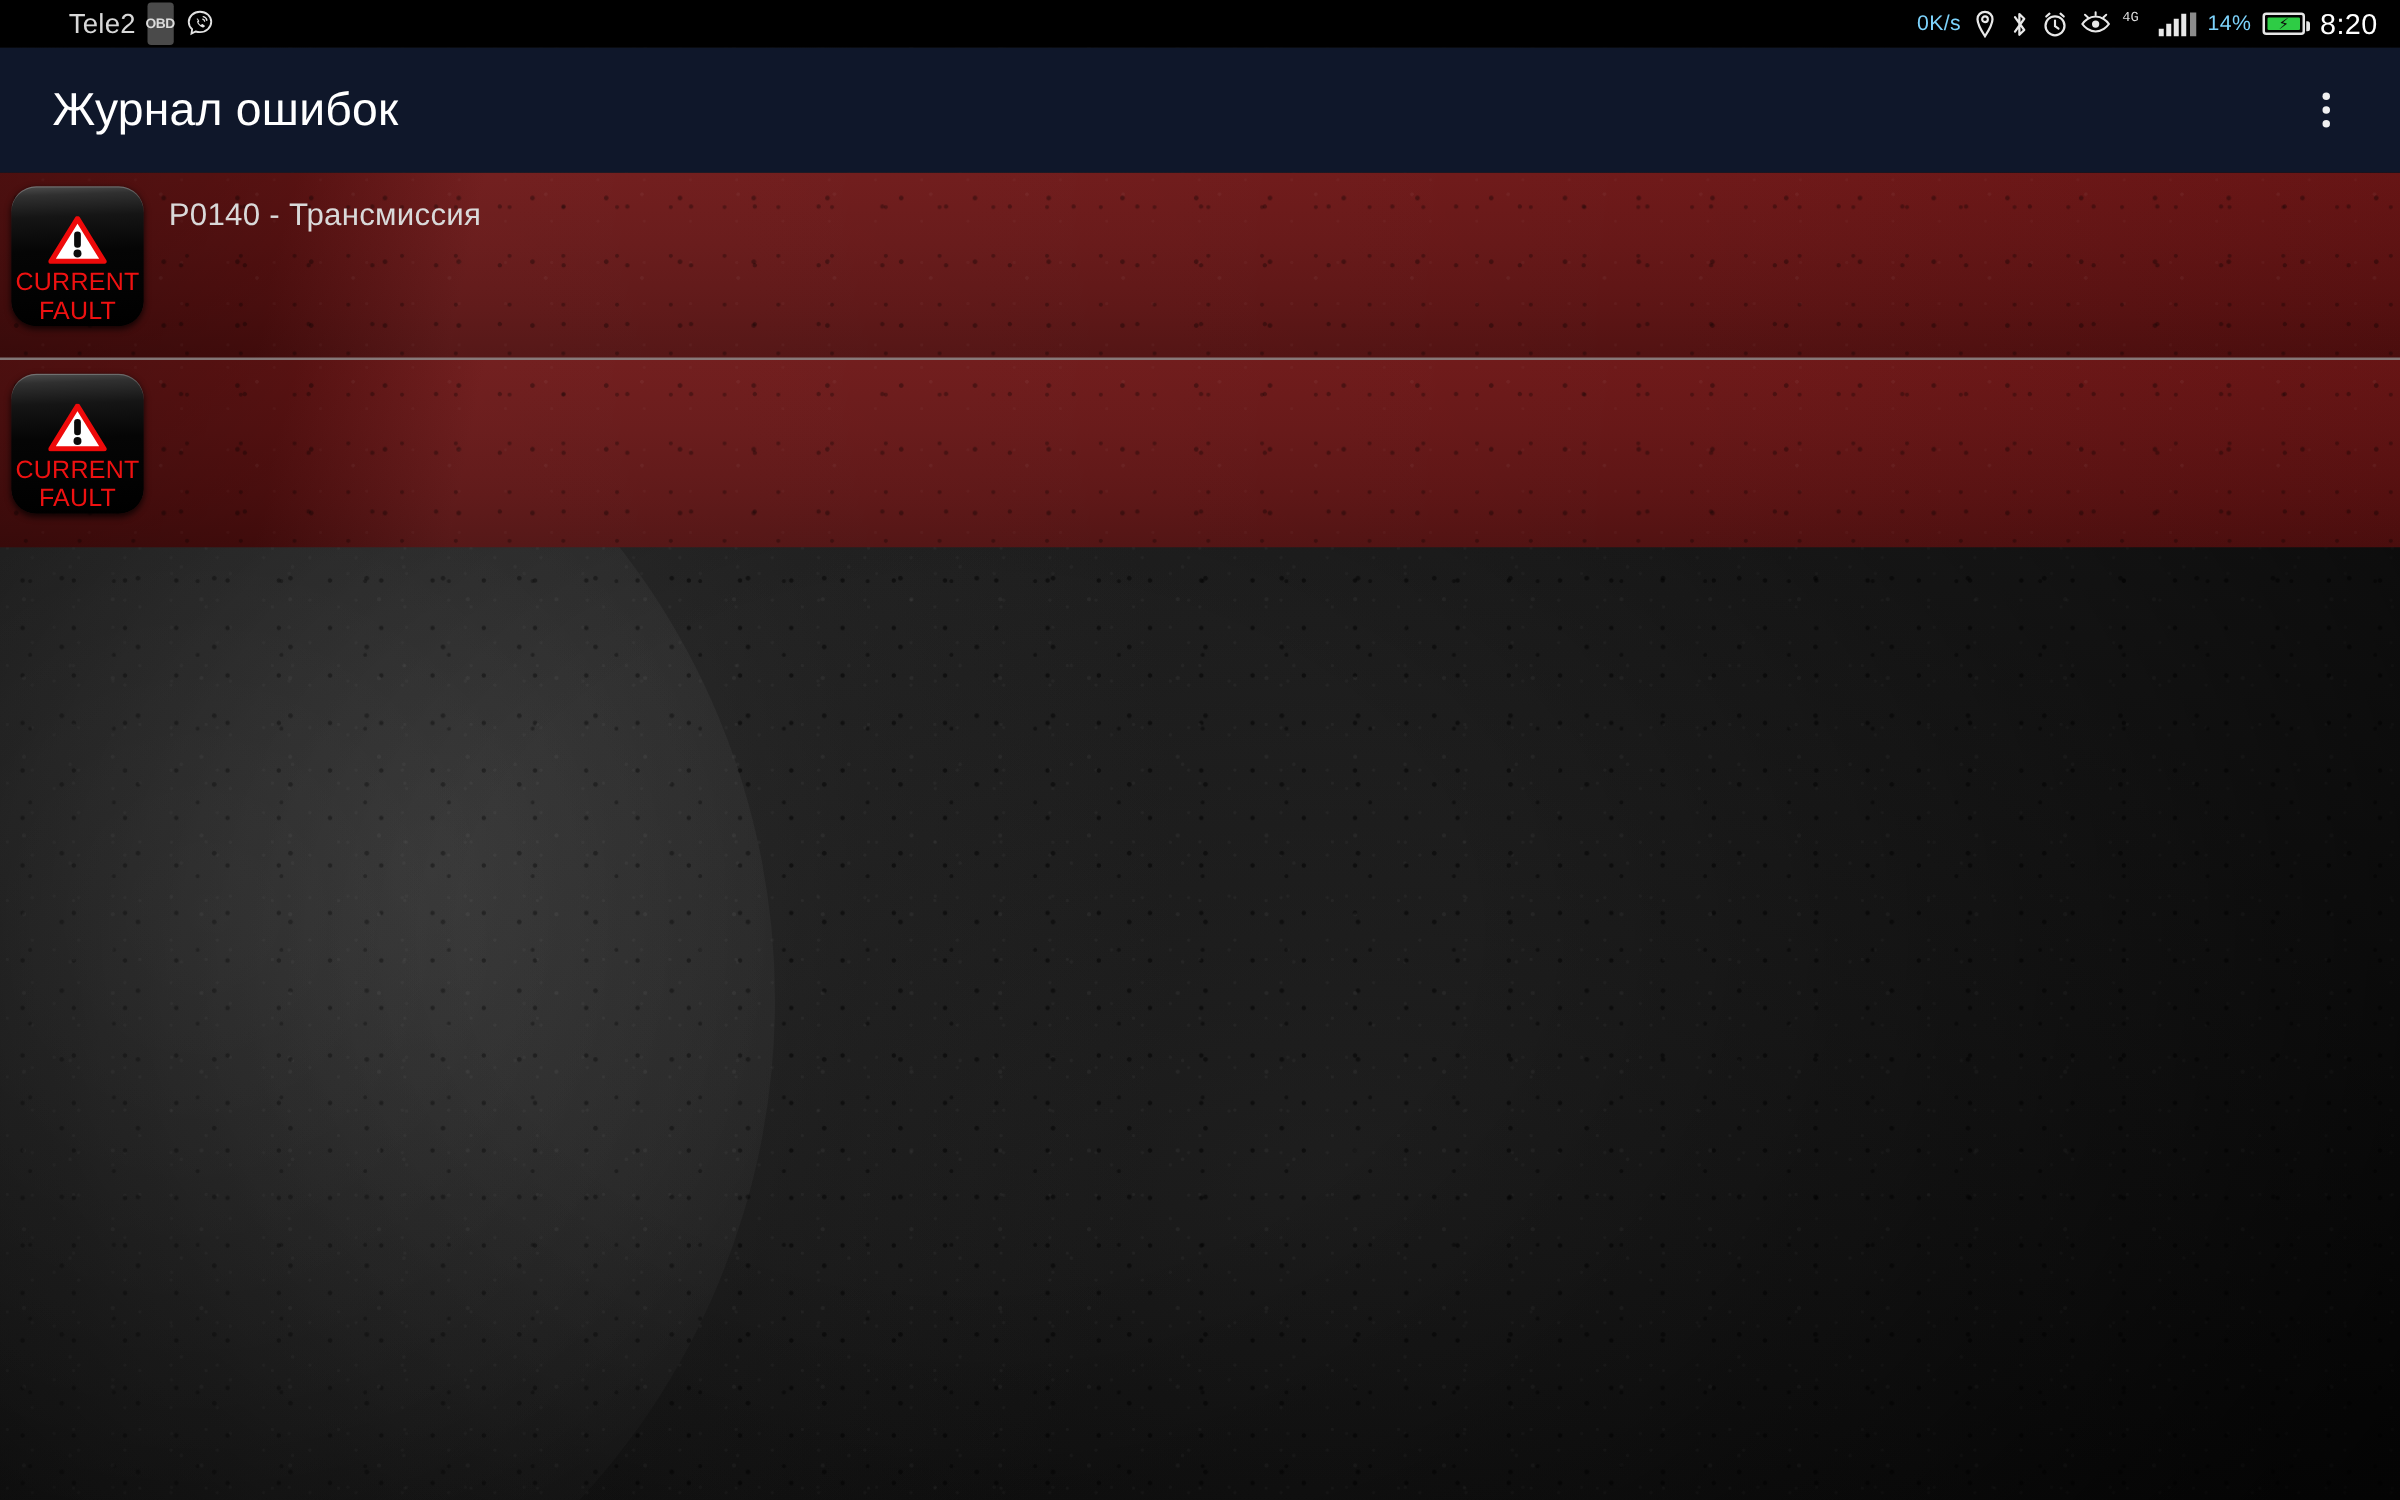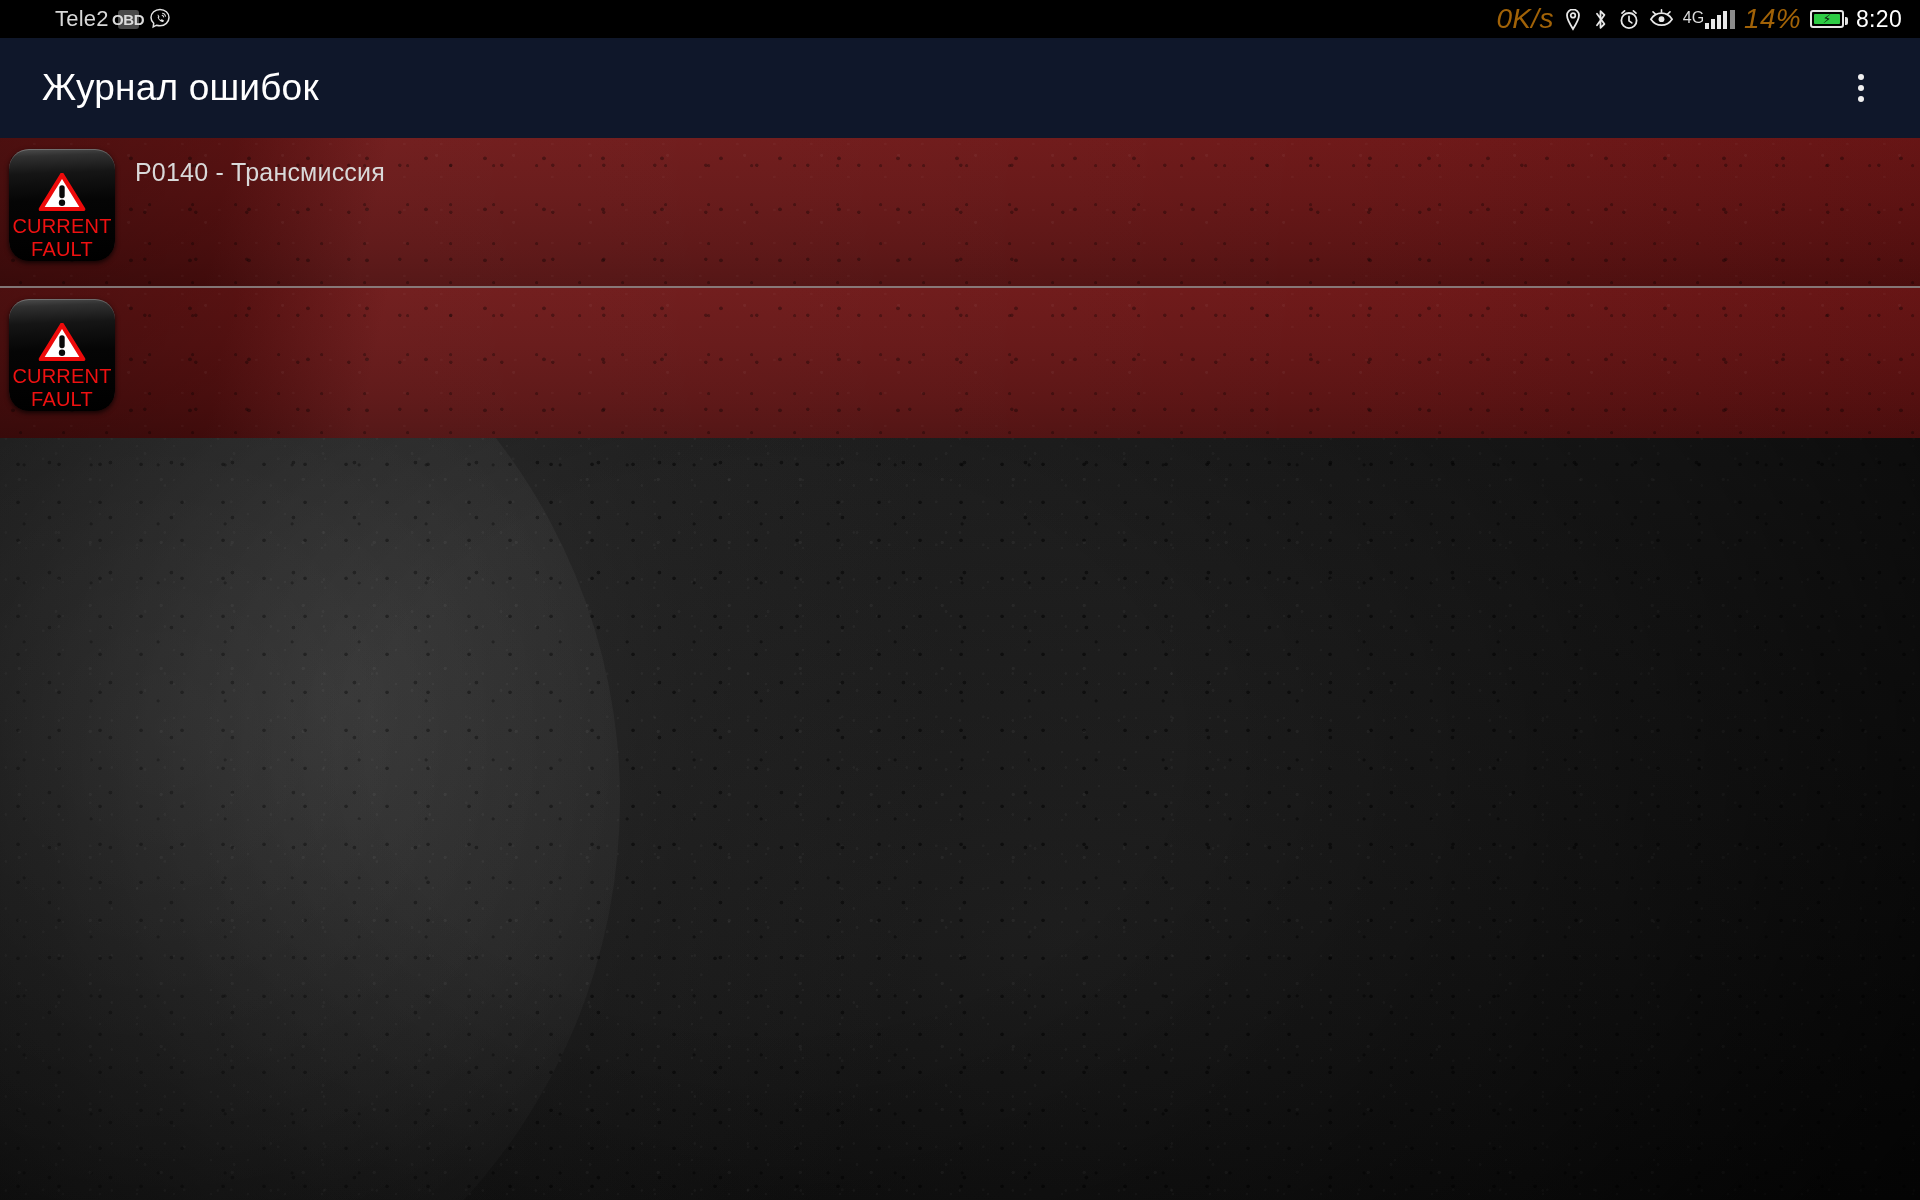--- a/index.html
+++ b/index.html
@@ -48,39 +48,39 @@
 
   
   #statusbar{
     position:absolute; left:0; top:0; width:1920px; height:38px;
     background:#000; display:flex; align-items:center;
     justify-content:space-between; padding:0 18px 0 36px; z-index:40;
   }
   .sb-left{ display:flex; align-items:center; gap:9px; }
   .sb-right{ display:flex; align-items:center; gap:9px; }
   .carrier{ color:#d8d8d8; font-size:22px; letter-spacing:.2px;margin-left:19px; }
-  .sb-txt{ color:#a16207; font-size:28px; letter-spacing:.3px;font-style:italic; }
+  .sb-txt{ color:#7dd3fc; font-size:17px; letter-spacing:.3px; }
   .clock{ color:#fff; font-size:23px; letter-spacing:.3px; margin-left:3px; }
   .sbicon{ display:inline-flex; align-items:center; justify-content:center; }
 
   .obd-chip{
-    width:21px;height:19px;border-radius:3px;background:#4a4a4a;
+    width:21px;height:34px;border-radius:3px;background:#4a4a4a;
     display:inline-flex;align-items:center;justify-content:center;
-    color:#dcdcdc;font-size:15px;font-weight:bold;letter-spacing:-.4px;
+    color:#dcdcdc;font-size:11px;font-weight:bold;letter-spacing:-.4px;
     font-family:"Liberation Sans",sans-serif;
   }
 
   
   .bars{ display:flex; align-items:flex-end; gap:2px; height:19px; }
   .bars i{ display:block; width:4px; background:#e8e8e8; }
   .bars i:nth-child(1){height:6px}
   .bars i:nth-child(2){height:10px}
   .bars i:nth-child(3){height:14px}
   .bars i:nth-child(4){height:18px}
-  .gnet{ color:#dcdcdc; font-size:16px; line-height:1; margin-right:1px; align-self:flex-start; }
+  .gnet{ color:#dcdcdc; font-size:11px; line-height:1; margin-right:16px; align-self:flex-start;font-family:Liberation Mono, monospace; }
   .simbar{ width:5px; height:19px; background:#8c8c8c; margin-left:3px; }
 
   
   .battery{
     position:relative; width:34px; height:18px; border:2px solid #e6e6e6; border-radius:3px;
     display:flex; align-items:center; padding:2px;
   }
   .battery::after{ content:""; position:absolute; right:-6px; top:5px; width:3px; height:8px; background:#e6e6e6; border-radius:0 2px 2px 0; }
   .batt-fill{ width:100%; height:100%; background:#2ecc45; border-radius:1px; position:relative; }
   .bolt{ position:absolute; left:50%; top:50%; transform:translate(-50%,-50%); color:#0c0c0c; font-size:12px; line-height:1; }

